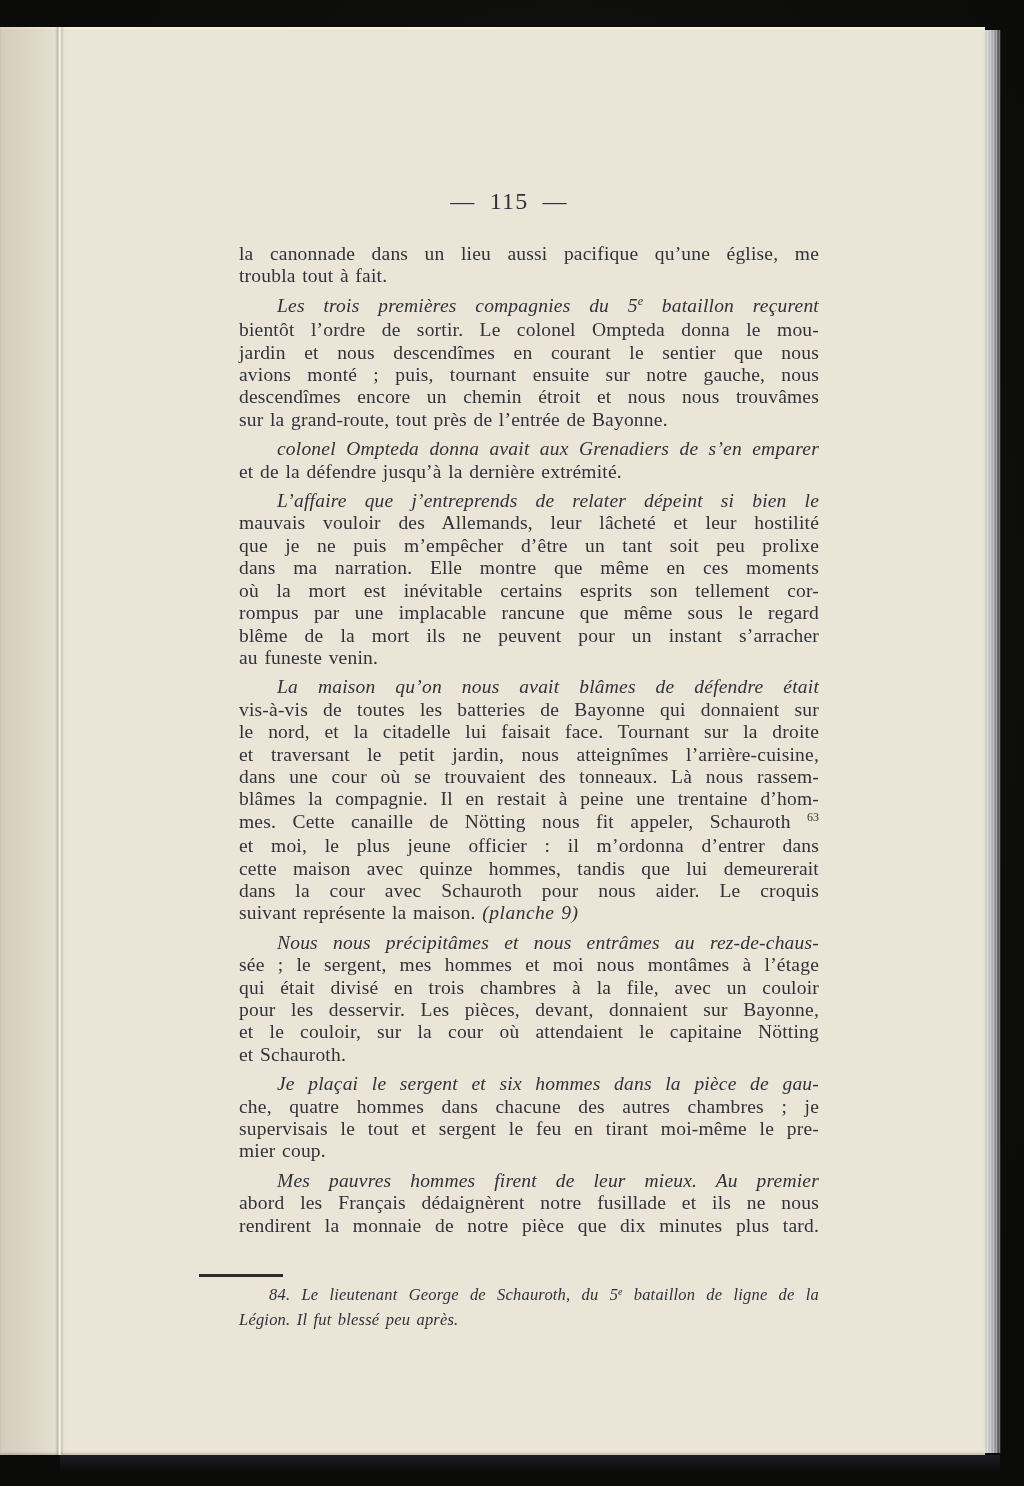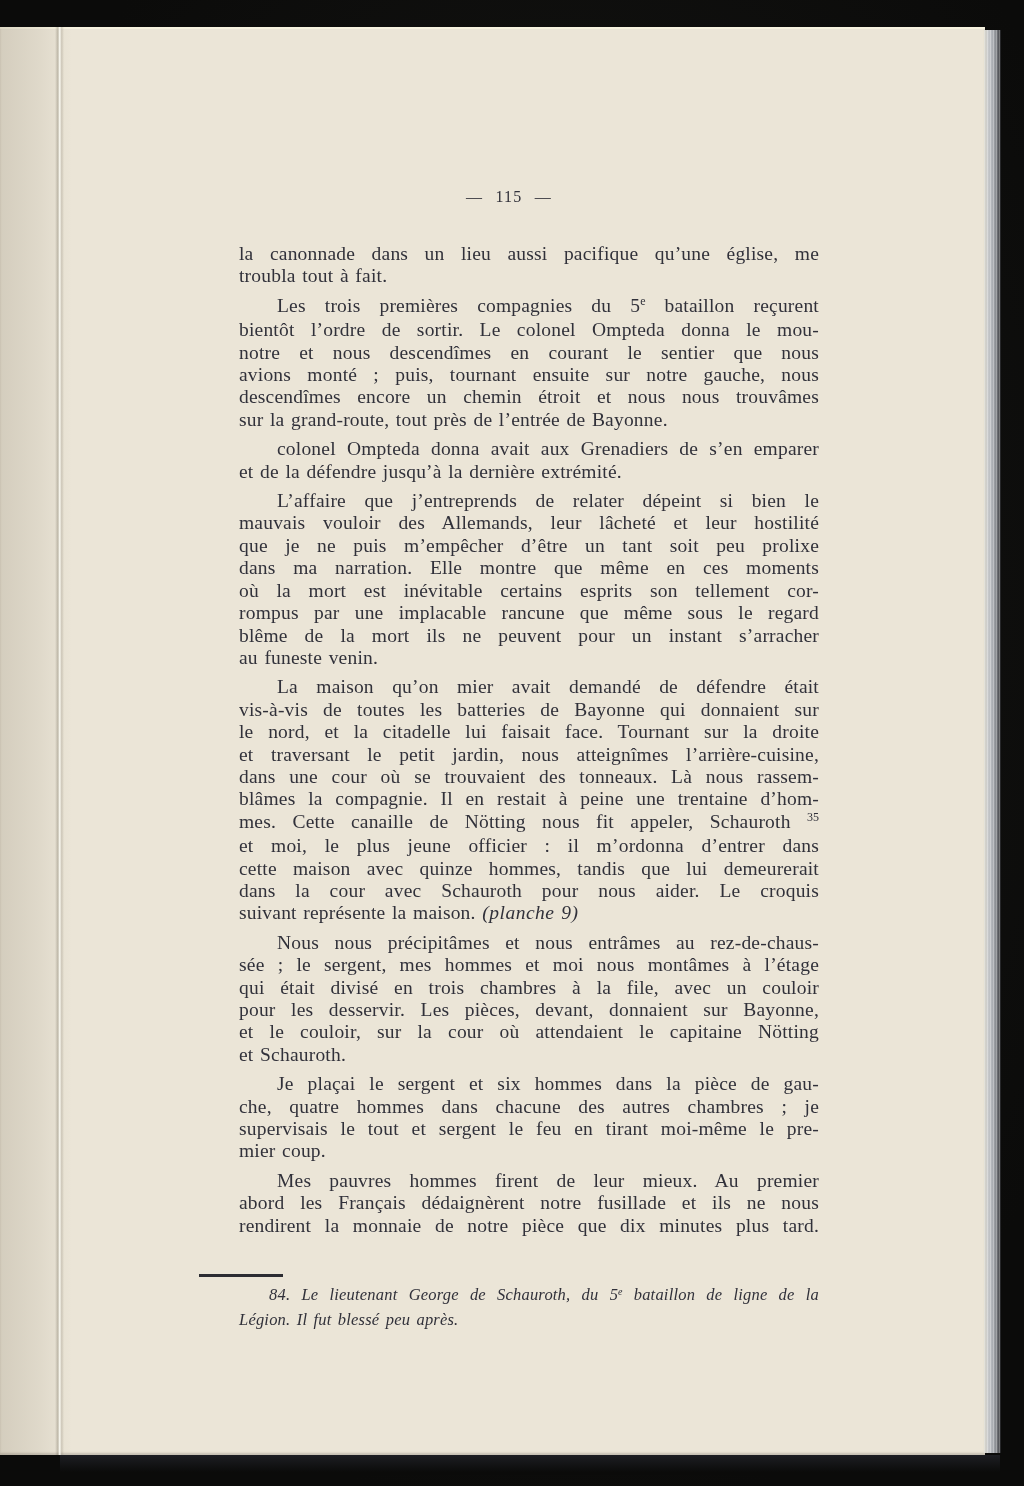--- a/index.html
+++ b/index.html
@@ -33,34 +33,34 @@
     background:
       repeating-linear-gradient(to right, rgba(255,255,255,0.30) 0 1px, rgba(0,0,0,0) 1px 3px),
       linear-gradient(to right, #d9d6ca 0%, #c7c9cb 25%, var(--edge, #b2b5ba) 45%, #94979c 65%, #64666b 82%, #1a1a1c 100%);
   }
   .bottom-block-edge {
     position:absolute; left:60px; top:1455px; width:940px; height:20px;
     background: linear-gradient(to bottom, #1d1e23, #0b0b0a 85%);
   }
   .page-number {
     position:absolute; left:199px; top:161px; width:620px;
-    text-align:center; font-size:16px; color:var(--ink, #31313a);
+    text-align:center; font-size:24px; color:var(--ink, #31313a);
     letter-spacing:1.2px; word-spacing:7px;
   }
   .textcol {
     position:absolute; left:199px; top:216px; width:620px;
     color:var(--ink, #31313a);
     font-size:19.5px; line-height:22.4px;
     letter-spacing:0.2px; word-spacing:1.5px;
   }
   .para { margin-top:7px; }
   .para:first-child { margin-top:0; }
   .line { text-align:justify; text-align-last:justify;margin-left:40px; }
   .line.last { text-align-last:left; }
-  .para.indent .line:first-child { text-indent:38px; }
+  .para.indent .line:first-child { text-indent:38px;font-style:italic; }
   sup { font-size:12px; vertical-align:baseline; position:relative; top:-7px; letter-spacing:0; }
   em { letter-spacing:0.5px; }
   .footnote {
     position:absolute; left:199px; top:1247px; width:620px;
     color:var(--ink, #31313a); font-size:16.5px; line-height:22.5px;
     letter-spacing:0.2px; word-spacing:2px;font-style:italic;
   }
   .footnote-rule { width:84px; height:3px; background:#2c2c32; margin:0 0 7px 0; }
   .footnote .line:first-child { text-indent:30px; }
   .footnote sup { font-size:10px; top:-5px; }
@@ -73,47 +73,47 @@
   <div class="gutter-crease"></div>
   <div class="page-number">— 115 —</div>
   <div class="textcol">
       <div class="para">
         <div class="line">la canonnade dans un lieu aussi pacifique qu’une église, me</div>
         <div class="line last">troubla tout à fait.</div>
       </div>
       <div class="para indent">
         <div class="line">Les trois premières compagnies du 5<sup>e</sup> bataillon reçurent</div>
         <div class="line">bientôt l’ordre de sortir. Le colonel Ompteda donna le mou-</div>
-        <div class="line">notre et nous descendîmes en courant le sentier que nous</div>
+        <div class="line">jardin et nous descendîmes en courant le sentier que nous</div>
         <div class="line">avions monté ; puis, tournant ensuite sur notre gauche, nous</div>
         <div class="line">descendîmes encore un chemin étroit et nous nous trouvâmes</div>
         <div class="line last">sur la grand-route, tout près de l’entrée de Bayonne.</div>
       </div>
       <div class="para indent">
         <div class="line">colonel Ompteda donna avait aux Grenadiers de s’en emparer</div>
         <div class="line last">et de la défendre jusqu’à la dernière extrémité.</div>
       </div>
       <div class="para indent">
         <div class="line">L’affaire que j’entreprends de relater dépeint si bien le</div>
         <div class="line">mauvais vouloir des Allemands, leur lâcheté et leur hostilité</div>
         <div class="line">que je ne puis m’empêcher d’être un tant soit peu prolixe</div>
         <div class="line">dans ma narration. Elle montre que même en ces moments</div>
         <div class="line">où la mort est inévitable certains esprits son tellement cor-</div>
         <div class="line">rompus par une implacable rancune que même sous le regard</div>
         <div class="line">blême de la mort ils ne peuvent pour un instant s’arracher</div>
         <div class="line last">au funeste venin.</div>
       </div>
       <div class="para indent">
-        <div class="line">La maison qu’on mier avait demandé de défendre était</div>
+        <div class="line">La maison qu’on nous avait blâmes de défendre était</div>
         <div class="line">vis-à-vis de toutes les batteries de Bayonne qui donnaient sur</div>
         <div class="line">le nord, et la citadelle lui faisait face. Tournant sur la droite</div>
         <div class="line">et traversant le petit jardin, nous atteignîmes l’arrière-cuisine,</div>
         <div class="line">dans une cour où se trouvaient des tonneaux. Là nous rassem-</div>
         <div class="line">blâmes la compagnie. Il en restait à peine une trentaine d’hom-</div>
-        <div class="line">mes. Cette canaille de Nötting nous fit appeler, Schauroth <sup>35</sup></div>
+        <div class="line">mes. Cette canaille de Nötting nous fit appeler, Schauroth <sup>63</sup></div>
         <div class="line">et moi, le plus jeune officier : il m’ordonna d’entrer dans</div>
         <div class="line">cette maison avec quinze hommes, tandis que lui demeurerait</div>
         <div class="line">dans la cour avec Schauroth pour nous aider. Le croquis</div>
         <div class="line last">suivant représente la maison. <em>(planche 9)</em></div>
       </div>
       <div class="para indent">
         <div class="line">Nous nous précipitâmes et nous entrâmes au rez-de-chaus-</div>
         <div class="line">sée ; le sergent, mes hommes et moi nous montâmes à l’étage</div>
         <div class="line">qui était divisé en trois chambres à la file, avec un couloir</div>
         <div class="line">pour les desservir. Les pièces, devant, donnaient sur Bayonne,</div>

